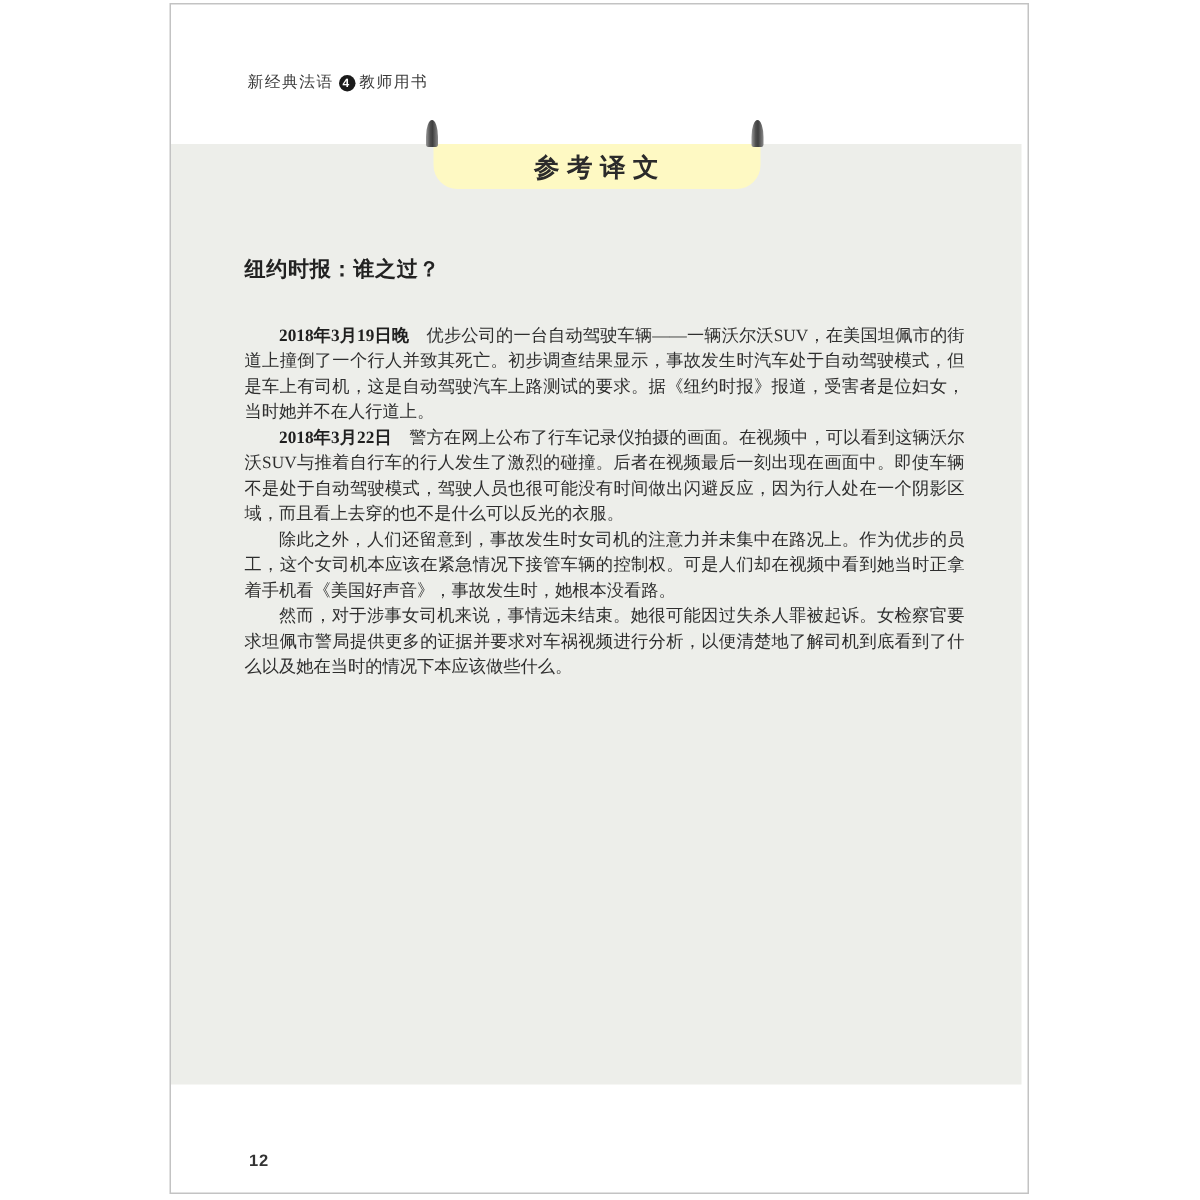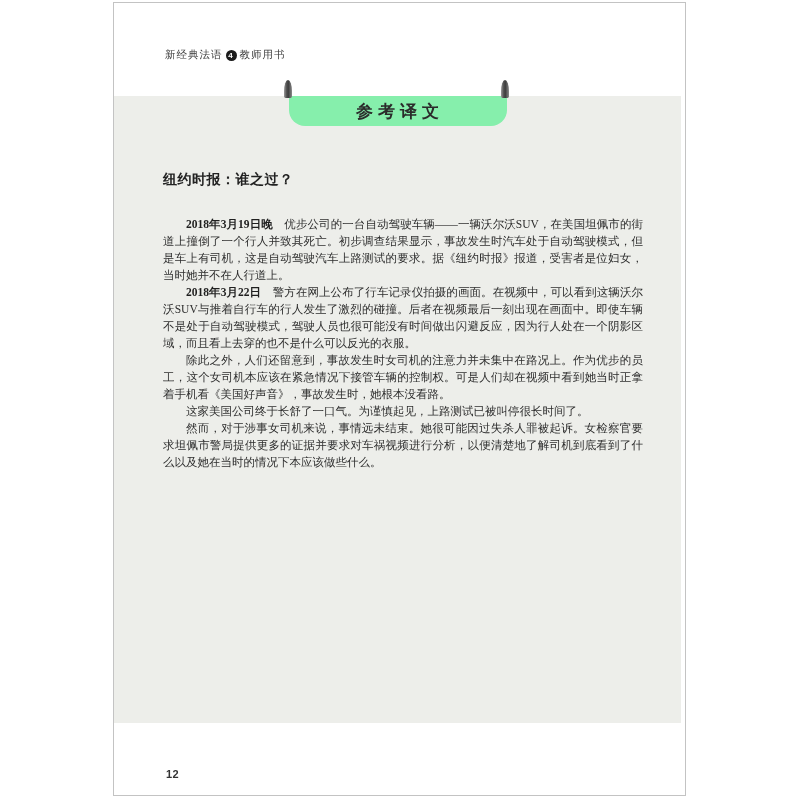--- a/index.html
+++ b/index.html
@@ -31,21 +31,21 @@
     font-family:"Liberation Sans","DejaVu Sans",sans-serif;
   }
   .panel {
     position:absolute; left:0px; top:93px;
     width:567px; height:627px;
     background:#edeeea;
   }
   .tab {
     position:absolute; top:0; left:50%; transform:translateX(-50%);
     width:218px; height:30px;
-    background:#86efac;
+    background:#fef9c3;
     border-radius:0 0 16px 16px;
     display:flex; align-items:center; justify-content:center;
   }
   .tab-title {
     font-size:17px; font-weight:bold; color:#2b2b2b;
     letter-spacing:5px; padding-left:5px;
   }
   .pin {
     position:absolute; width:8px; height:18px;
     background:linear-gradient(90deg,#9a9a9a,#4e4e4e 35%,#3f3f3f 55%,#8a8a8a);
@@ -97,19 +97,18 @@
 
   <span class="pin pin-left"></span>
   <span class="pin pin-right"></span>
 
   <div class="article-title">纽约时报：谁之过？</div>
 
   <div class="body-text">
     <p class="para"><b>2018年3月19日晚</b><span>　优步公司的一台自动驾驶车辆——一辆沃尔沃SUV，在美国坦佩市的街道上撞倒了一个行人并致其死亡。初步调查结果显示，事故发生时汽车处于自动驾驶模式，但是车上有司机，这是自动驾驶汽车上路测试的要求。据《纽约时报》报道，受害者是位妇女，当时她并不在人行道上。</span></p>
     <p class="para"><b>2018年3月22日</b><span>　警方在网上公布了行车记录仪拍摄的画面。在视频中，可以看到这辆沃尔沃SUV与推着自行车的行人发生了激烈的碰撞。后者在视频最后一刻出现在画面中。即使车辆不是处于自动驾驶模式，驾驶人员也很可能没有时间做出闪避反应，因为行人处在一个阴影区域，而且看上去穿的也不是什么可以反光的衣服。</span></p>
     <p class="para"><b></b><span>除此之外，人们还留意到，事故发生时女司机的注意力并未集中在路况上。作为优步的员工，这个女司机本应该在紧急情况下接管车辆的控制权。可是人们却在视频中看到她当时正拿着手机看《美国好声音》，事故发生时，她根本没看路。</span></p>
-    <p class="para"><b></b><span>这家美国公司终于长舒了一口气。为谨慎起见，上路测试已被叫停很长时间了。</span></p>
     <p class="para"><b></b><span>然而，对于涉事女司机来说，事情远未结束。她很可能因过失杀人罪被起诉。女检察官要求坦佩市警局提供更多的证据并要求对车祸视频进行分析，以便清楚地了解司机到底看到了什么以及她在当时的情况下本应该做些什么。</span></p>
   </div>
 
   <div class="page-number">12</div>
 
 </div>
 
 </body></html>

